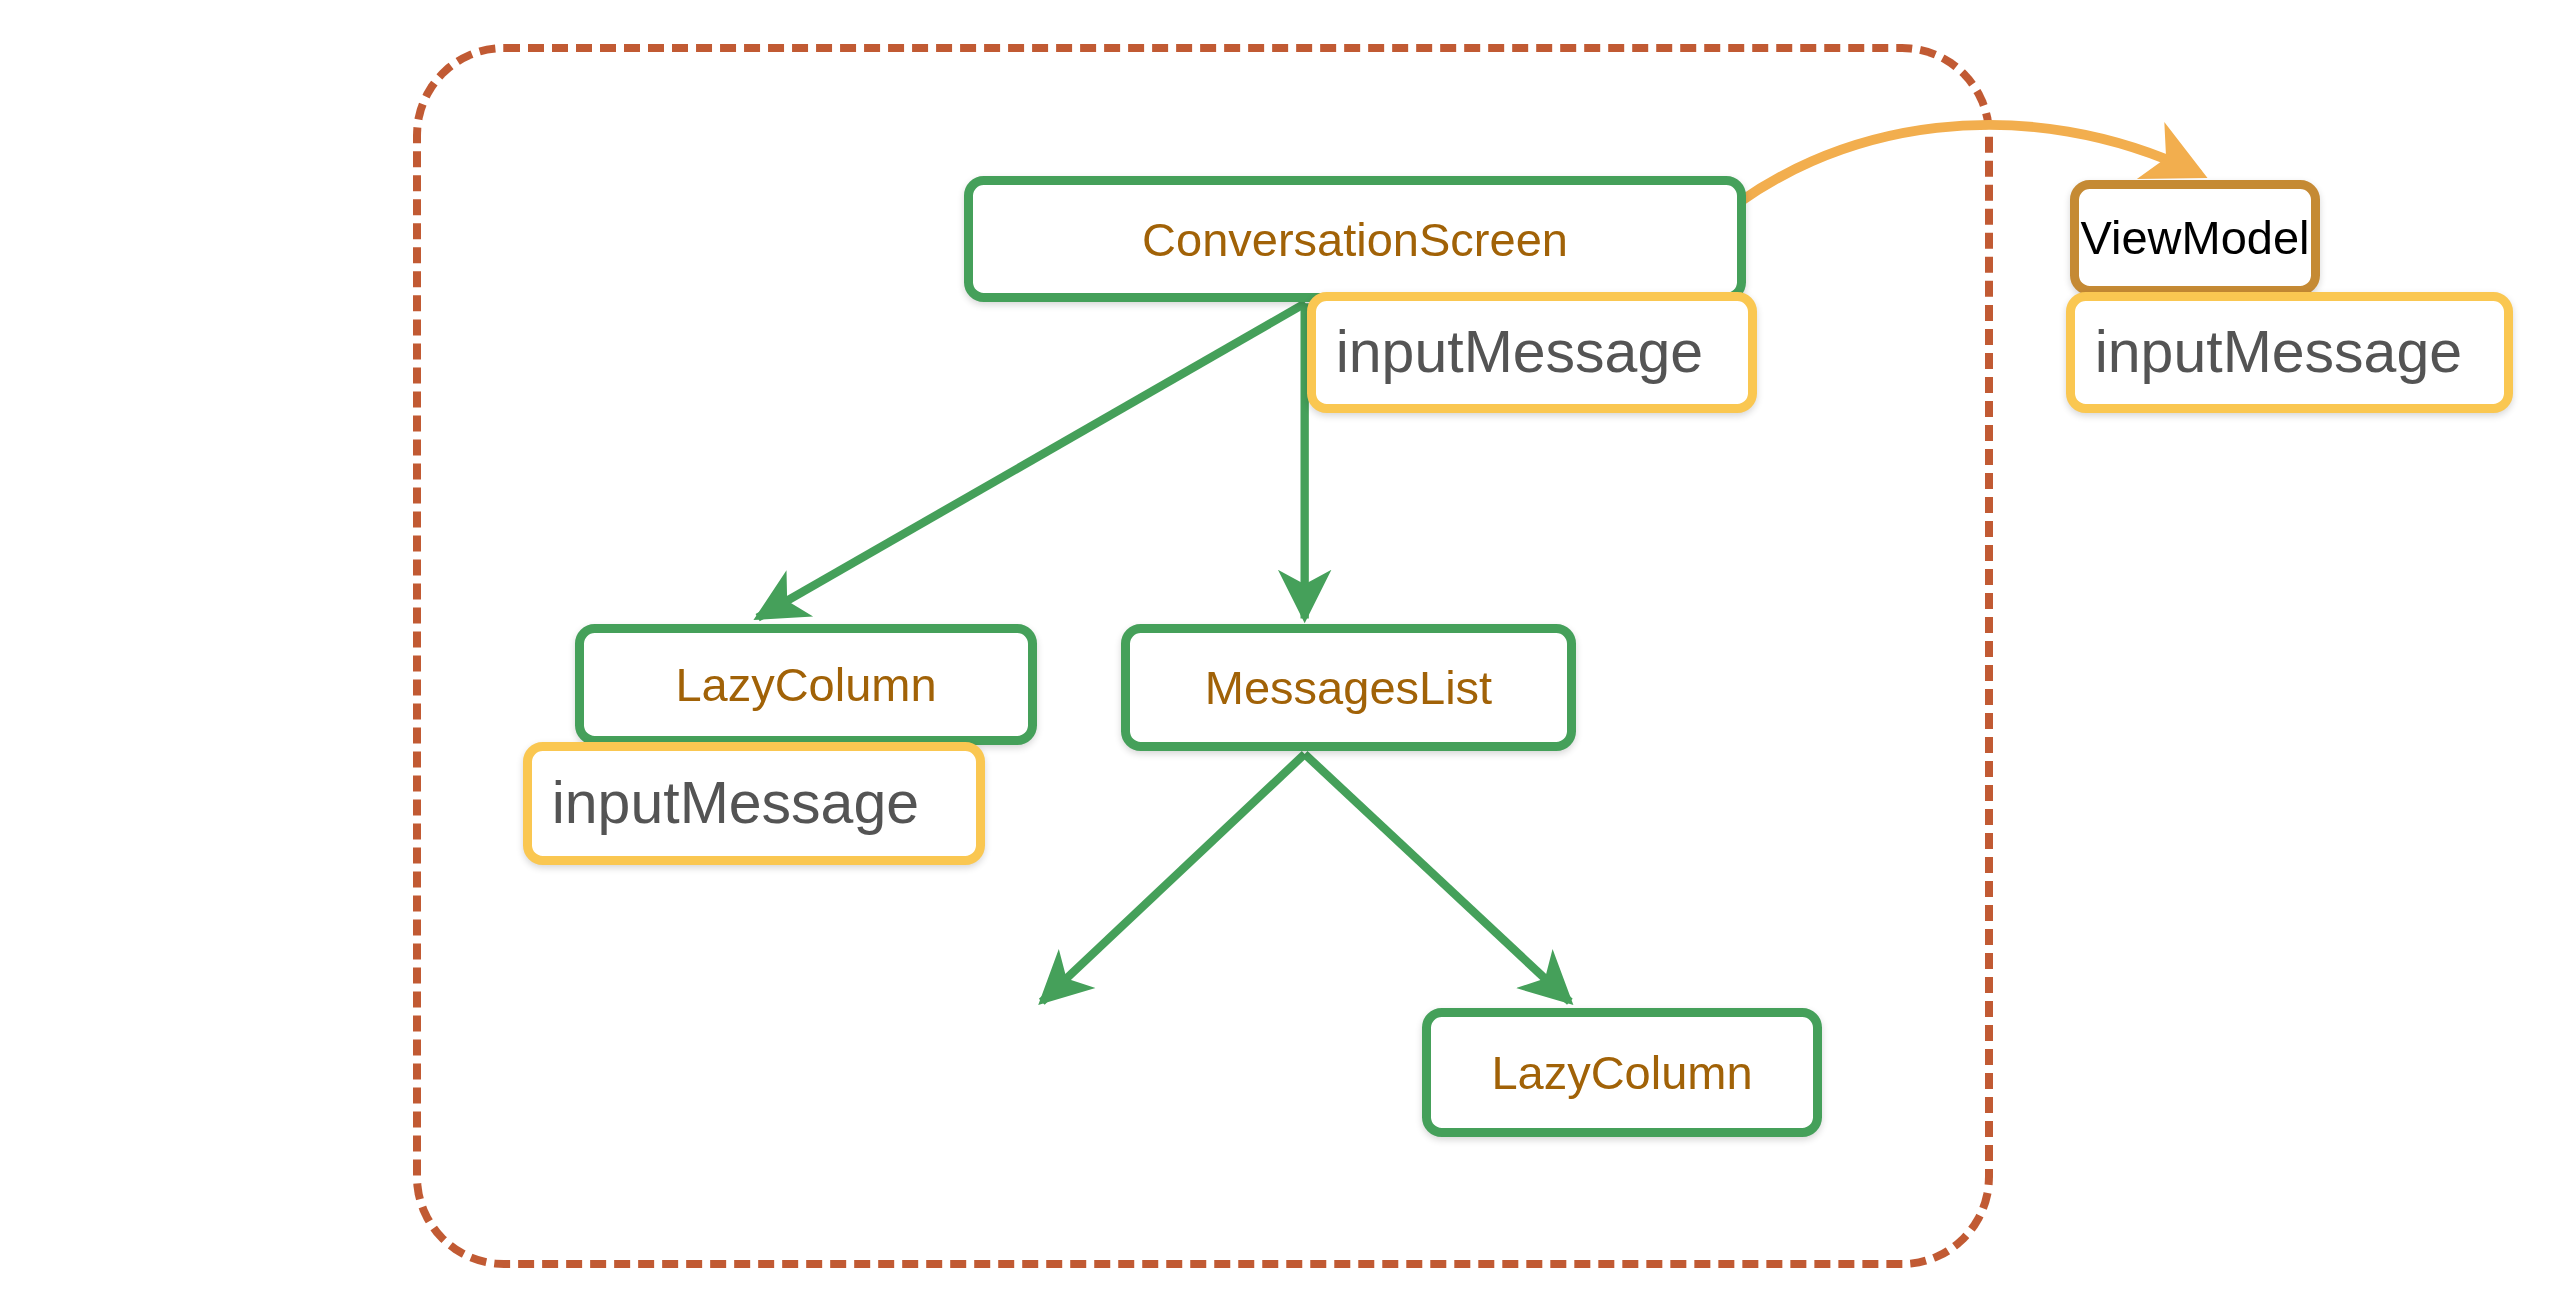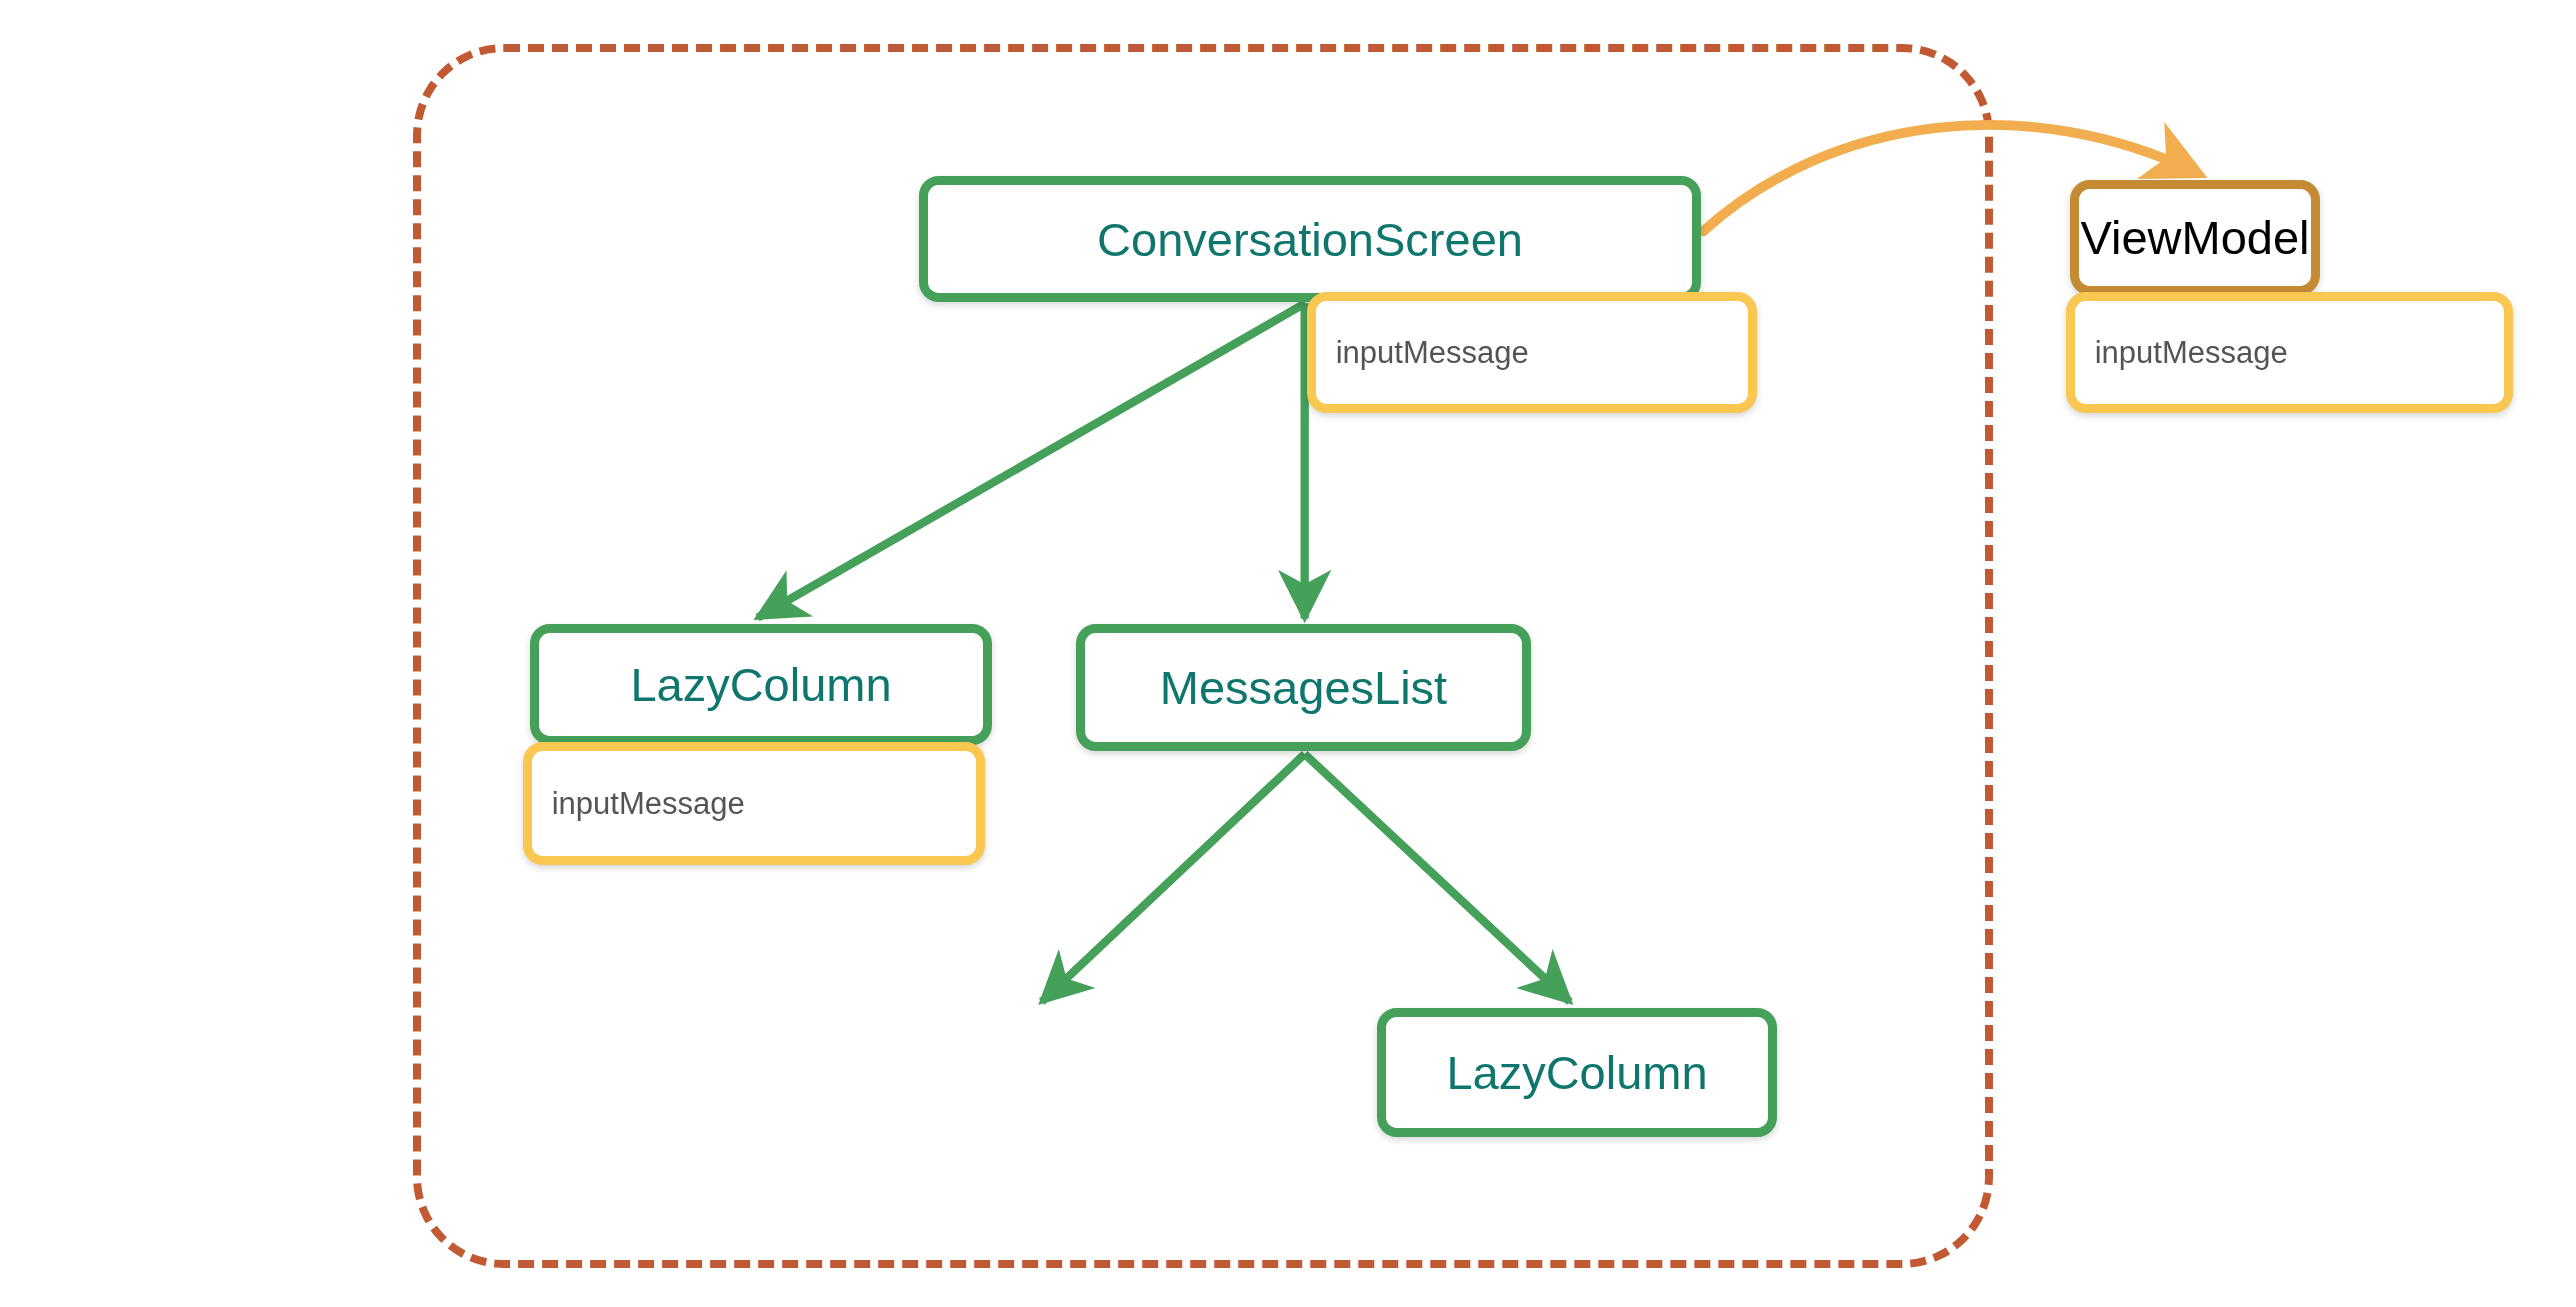--- a/index.html
+++ b/index.html
@@ -55,21 +55,22 @@
     background: #ffffff;
     display: flex;
     align-items: center;
     justify-content: center;
     border-radius: 19.7px;
     box-shadow: 0 3px 7.6px rgba(0,0,0,0.16);
     white-space: nowrap;
   }
   .node.green {
     border: 9px solid #45A05A;
-    color: #0f766e;
+    color: #a16207;
+    margin-left: 45px;
   }
   .node.brown {
     border: 9px solid #C58A34;
     color: #000000;
   }
   .chip {
     position: absolute;
     box-sizing: border-box;
     background: #ffffff;
     display: flex;
@@ -80,21 +81,21 @@
     box-shadow: 0 3px 7.6px rgba(0,0,0,0.16);
     color: #545454;
     white-space: nowrap;
     padding-left: 19.7px;
   }
   .label {
     font-size: 47px;
     line-height: 1;
   }
   .label.small {
-    font-size: 31px;
+    font-size: 59px;
   }
   
   #node-conversationscreen { left: 919px; top: 176px; width: 782px; height: 126px; }
   #chip-conversationscreen { left: 1307px; top: 292px; width: 450px;  height: 121px; }
   #node-viewmodel          { left: 2070px; top: 180px; width: 250px;  height: 115px; }
   #chip-viewmodel          { left: 2066px; top: 292px; width: 447px;  height: 121px; }
   #node-userinput          { left: 530px;  top: 624px; width: 462px;  height: 121px; }
   #chip-userinput          { left: 523px;  top: 742px; width: 462px;  height: 123px; }
   #node-messageslist       { left: 1076px; top: 624px; width: 455px;  height: 127px; }
   #node-button             { left: 780px; top: 1008px; width: 477px; height: 129px; }

